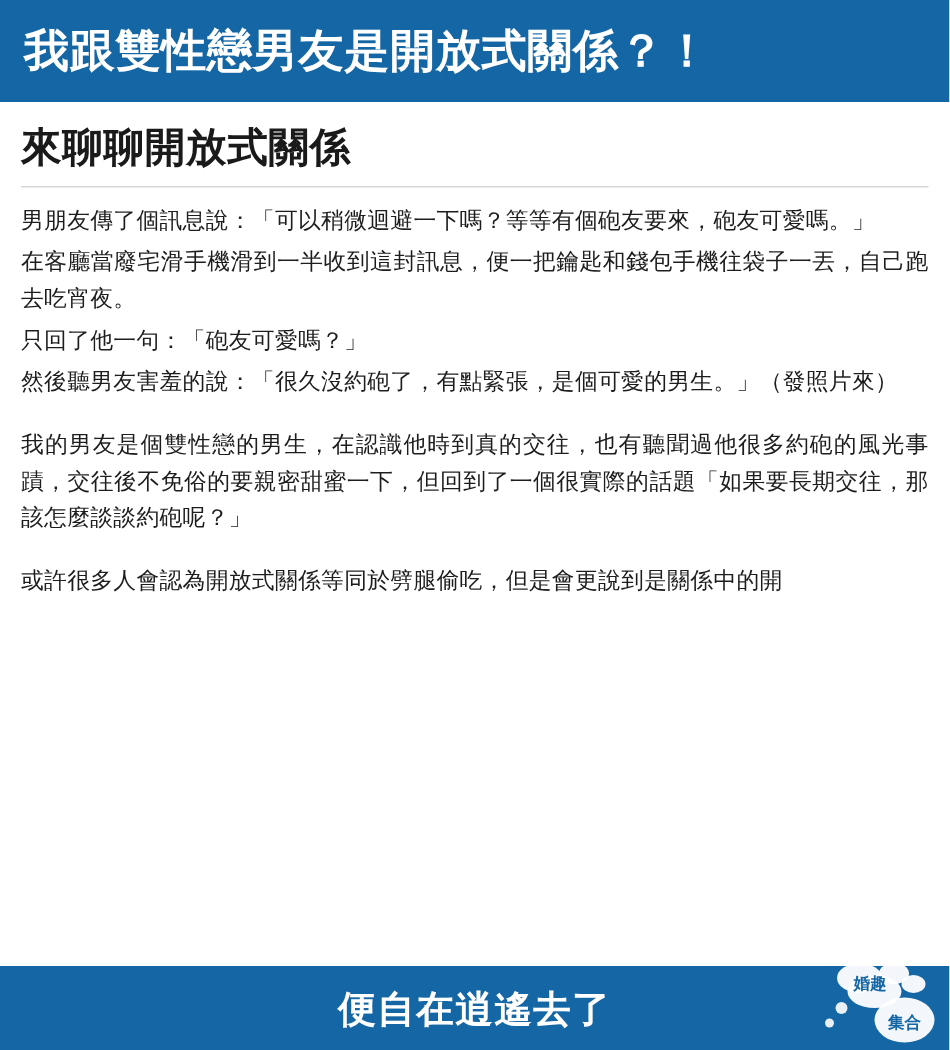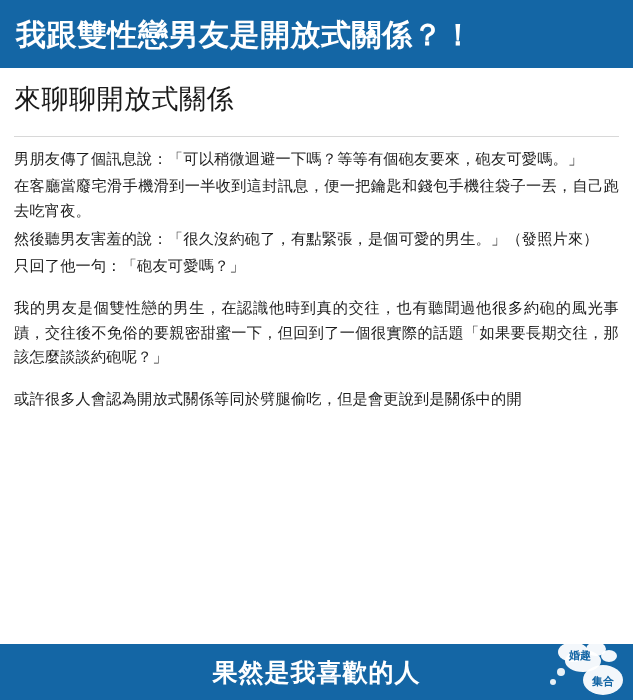--- a/index.html
+++ b/index.html
@@ -43,24 +43,24 @@
   
   .content {
     flex: 1 1 auto;
     padding: 10px 14px 0 14px;
     box-sizing: border-box;
     overflow: hidden;
     position: relative;
   }
   .article-title {
     font-size: 27px;
-    font-weight: normal;
+    font-weight: bold;
     color: #1a1a1a;
     line-height: 1.25;
-    margin: 4px 0 20px 0;
+    margin: 4px 0 8px 0;
     letter-spacing: 0.5px;
   }
   .meta-row {
     display: flex;
     align-items: center;
     gap: 5px;
     font-size: 12.5px;
     color: #6b6b6b;
     margin-bottom: 7px;
   }
@@ -128,29 +128,29 @@
 
   <div class="content">
     <h1 class="article-title">來聊聊開放式關係</h1>
 
 
     <hr class="divider">
 
     <div class="body-text">
       <p>男朋友傳了個訊息說：「可以稍微迴避一下嗎？等等有個砲友要來，砲友可愛嗎。」</p>
       <p>在客廳當廢宅滑手機滑到一半收到這封訊息，便一把鑰匙和錢包手機往袋子一丟，自己跑去吃宵夜。</p>
+      <p>只回了他一句：「砲友可愛嗎？」</p>
       <p>然後聽男友害羞的說：「很久沒約砲了，有點緊張，是個可愛的男生。」（發照片來）</p>
-      <p>只回了他一句：「砲友可愛嗎？」</p>
       <p class="spacer-before">我的男友是個雙性戀的男生，在認識他時到真的交往，也有聽聞過他很多約砲的風光事蹟，交往後不免俗的要親密甜蜜一下，但回到了一個很實際的話題「如果要長期交往，那該怎麼談談約砲呢？」</p>
       <p class="spacer-before">或許很多人會認為開放式關係等同於劈腿偷吃，但是會更說到是關係中的開</p>
     </div>
   </div>
 
   <div class="bottom-banner">
-    <div class="bottom-banner-title">果然是我喜歡的人</div>
+    <div class="bottom-banner-title">便自在逍遙去了</div>
 
     <div class="logo">
       <svg width="86" height="62" viewBox="0 0 86 62" xmlns="http://www.w3.org/2000/svg">
         <ellipse cx="34" cy="16" rx="15" ry="10" fill="#ffffff" opacity="0.95"></ellipse>
         <ellipse cx="57" cy="13" rx="10" ry="7" fill="#ffffff" opacity="0.95"></ellipse>
         <ellipse cx="70" cy="20" rx="8" ry="6" fill="#ffffff" opacity="0.95"></ellipse>
         <ellipse cx="44" cy="25" rx="18" ry="11" fill="#ffffff" opacity="0.95"></ellipse>
         <ellipse cx="64" cy="44" rx="20" ry="15" fill="#ffffff" opacity="0.95"></ellipse>
         <circle cx="22" cy="36" r="4" fill="#ffffff" opacity="0.9"></circle>
         <circle cx="14" cy="46" r="3" fill="#ffffff" opacity="0.9"></circle>

